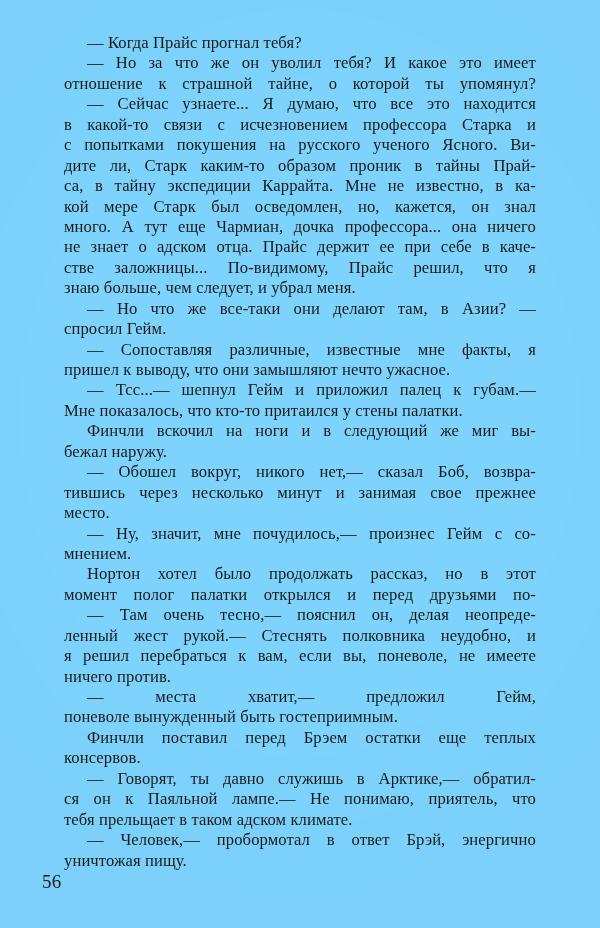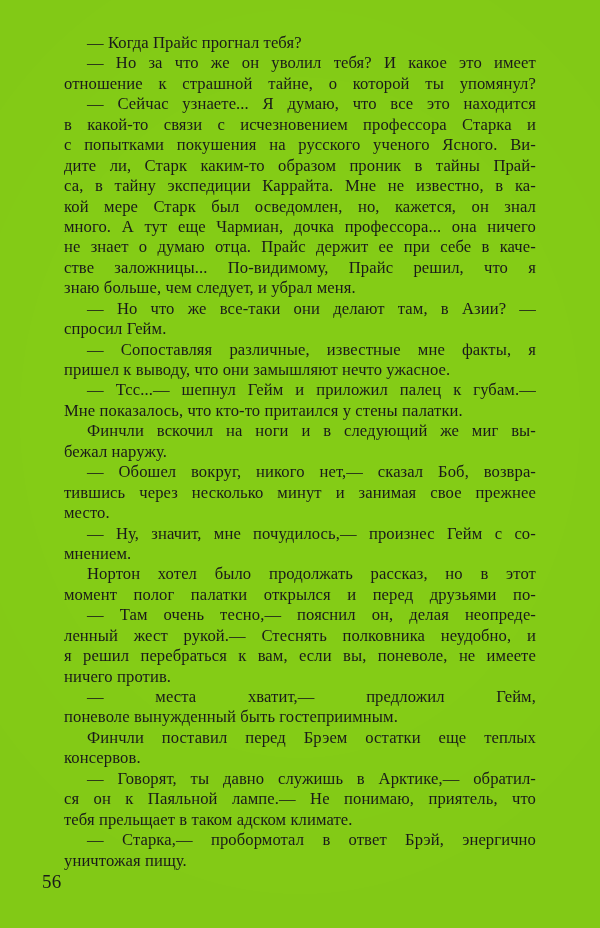--- a/index.html
+++ b/index.html
@@ -15,21 +15,21 @@
     overflow: hidden;
     font-family: "Liberation Serif", "DejaVu Serif", serif;
     color: #1a1a1a;
     -webkit-font-smoothing: antialiased;
   }
 
   
   .page {
     position: absolute;
     inset: 0;
-    background: #84cc16;
+    background: #7dd3fc;
   }
 
   
   .page-grain {
     position: absolute;
     inset: 0;
     pointer-events: none;
     background:
       radial-gradient(ellipse 70% 55% at 50% 45%, rgba(0,0,0,0) 60%, rgba(0,0,0,0.012) 100%);
     mix-blend-mode: multiply;
@@ -85,21 +85,21 @@
       <div class="ln last indent">— Когда Прайс прогнал тебя?</div>
       <div class="ln indent"><span>—</span><span>Но</span><span>за</span><span>что</span><span>же</span><span>он</span><span>уволил</span><span>тебя?</span><span>И</span><span>какое</span><span>это</span><span>имеет</span></div>
       <div class="ln"><span>отношение</span><span>к</span><span>страшной</span><span>тайне,</span><span>о</span><span>которой</span><span>ты</span><span>упомянул?</span></div>
       <div class="ln indent"><span>—</span><span>Сейчас</span><span>узнаете...</span><span>Я</span><span>думаю,</span><span>что</span><span>все</span><span>это</span><span>находится</span></div>
       <div class="ln"><span>в</span><span>какой-то</span><span>связи</span><span>с</span><span>исчезновением</span><span>профессора</span><span>Старка</span><span>и</span></div>
       <div class="ln"><span>с</span><span>попытками</span><span>покушения</span><span>на</span><span>русского</span><span>ученого</span><span>Ясного.</span><span>Ви-</span></div>
       <div class="ln"><span>дите</span><span>ли,</span><span>Старк</span><span>каким-то</span><span>образом</span><span>проник</span><span>в</span><span>тайны</span><span>Прай-</span></div>
       <div class="ln"><span>са,</span><span>в</span><span>тайну</span><span>экспедиции</span><span>Каррайта.</span><span>Мне</span><span>не</span><span>известно,</span><span>в</span><span>ка-</span></div>
       <div class="ln"><span>кой</span><span>мере</span><span>Старк</span><span>был</span><span>осведомлен,</span><span>но,</span><span>кажется,</span><span>он</span><span>знал</span></div>
       <div class="ln"><span>много.</span><span>А</span><span>тут</span><span>еще</span><span>Чармиан,</span><span>дочка</span><span>профессора...</span><span>она</span><span>ничего</span></div>
-      <div class="ln"><span>не</span><span>знает</span><span>о</span><span>думаю</span><span>отца.</span><span>Прайс</span><span>держит</span><span>ее</span><span>при</span><span>себе</span><span>в</span><span>каче-</span></div>
+      <div class="ln"><span>не</span><span>знает</span><span>о</span><span>адском</span><span>отца.</span><span>Прайс</span><span>держит</span><span>ее</span><span>при</span><span>себе</span><span>в</span><span>каче-</span></div>
       <div class="ln"><span>стве</span><span>заложницы...</span><span>По-видимому,</span><span>Прайс</span><span>решил,</span><span>что</span><span>я</span></div>
       <div class="ln last">знаю больше, чем следует, и убрал меня.</div>
       <div class="ln indent"><span>—</span><span>Но</span><span>что</span><span>же</span><span>все-таки</span><span>они</span><span>делают</span><span>там,</span><span>в</span><span>Азии?</span><span>—</span></div>
       <div class="ln last">спросил Гейм.</div>
       <div class="ln indent"><span>—</span><span>Сопоставляя</span><span>различные,</span><span>известные</span><span>мне</span><span>факты,</span><span>я</span></div>
       <div class="ln last">пришел к выводу, что они замышляют нечто ужасное.</div>
       <div class="ln indent"><span>—</span><span>Тсс...—</span><span>шепнул</span><span>Гейм</span><span>и</span><span>приложил</span><span>палец</span><span>к</span><span>губам.—</span></div>
       <div class="ln last">Мне показалось, что кто-то притаился у стены палатки.</div>
       <div class="ln indent"><span>Финчли</span><span>вскочил</span><span>на</span><span>ноги</span><span>и</span><span>в</span><span>следующий</span><span>же</span><span>миг</span><span>вы-</span></div>
       <div class="ln last">бежал наружу.</div>
@@ -114,18 +114,18 @@
       <div class="ln"><span>ленный</span><span>жест</span><span>рукой.—</span><span>Стеснять</span><span>полковника</span><span>неудобно,</span><span>и</span></div>
       <div class="ln"><span>я</span><span>решил</span><span>перебраться</span><span>к</span><span>вам,</span><span>если</span><span>вы,</span><span>поневоле,</span><span>не</span><span>имеете</span></div>
       <div class="ln last">ничего против.</div>
       <div class="ln indent"><span>—</span><span>места</span><span>хватит,—</span><span>предложил</span><span>Гейм,</span></div>
       <div class="ln last">поневоле вынужденный быть гостеприимным.</div>
       <div class="ln indent"><span>Финчли</span><span>поставил</span><span>перед</span><span>Брэем</span><span>остатки</span><span>еще</span><span>теплых</span></div>
       <div class="ln last">консервов.</div>
       <div class="ln indent"><span>—</span><span>Говорят,</span><span>ты</span><span>давно</span><span>служишь</span><span>в</span><span>Арктике,—</span><span>обратил-</span></div>
       <div class="ln"><span>ся</span><span>он</span><span>к</span><span>Паяльной</span><span>лампе.—</span><span>Не</span><span>понимаю,</span><span>приятель,</span><span>что</span></div>
       <div class="ln last">тебя прельщает в таком адском климате.</div>
-      <div class="ln indent"><span>—</span><span>Старка,—</span><span>пробормотал</span><span>в</span><span>ответ</span><span>Брэй,</span><span>энергично</span></div>
+      <div class="ln indent"><span>—</span><span>Человек,—</span><span>пробормотал</span><span>в</span><span>ответ</span><span>Брэй,</span><span>энергично</span></div>
       <div class="ln last">уничтожая пищу.</div>
     </div>
 
   <div class="page-number">56</div>
 </div>
 
 </body></html>

